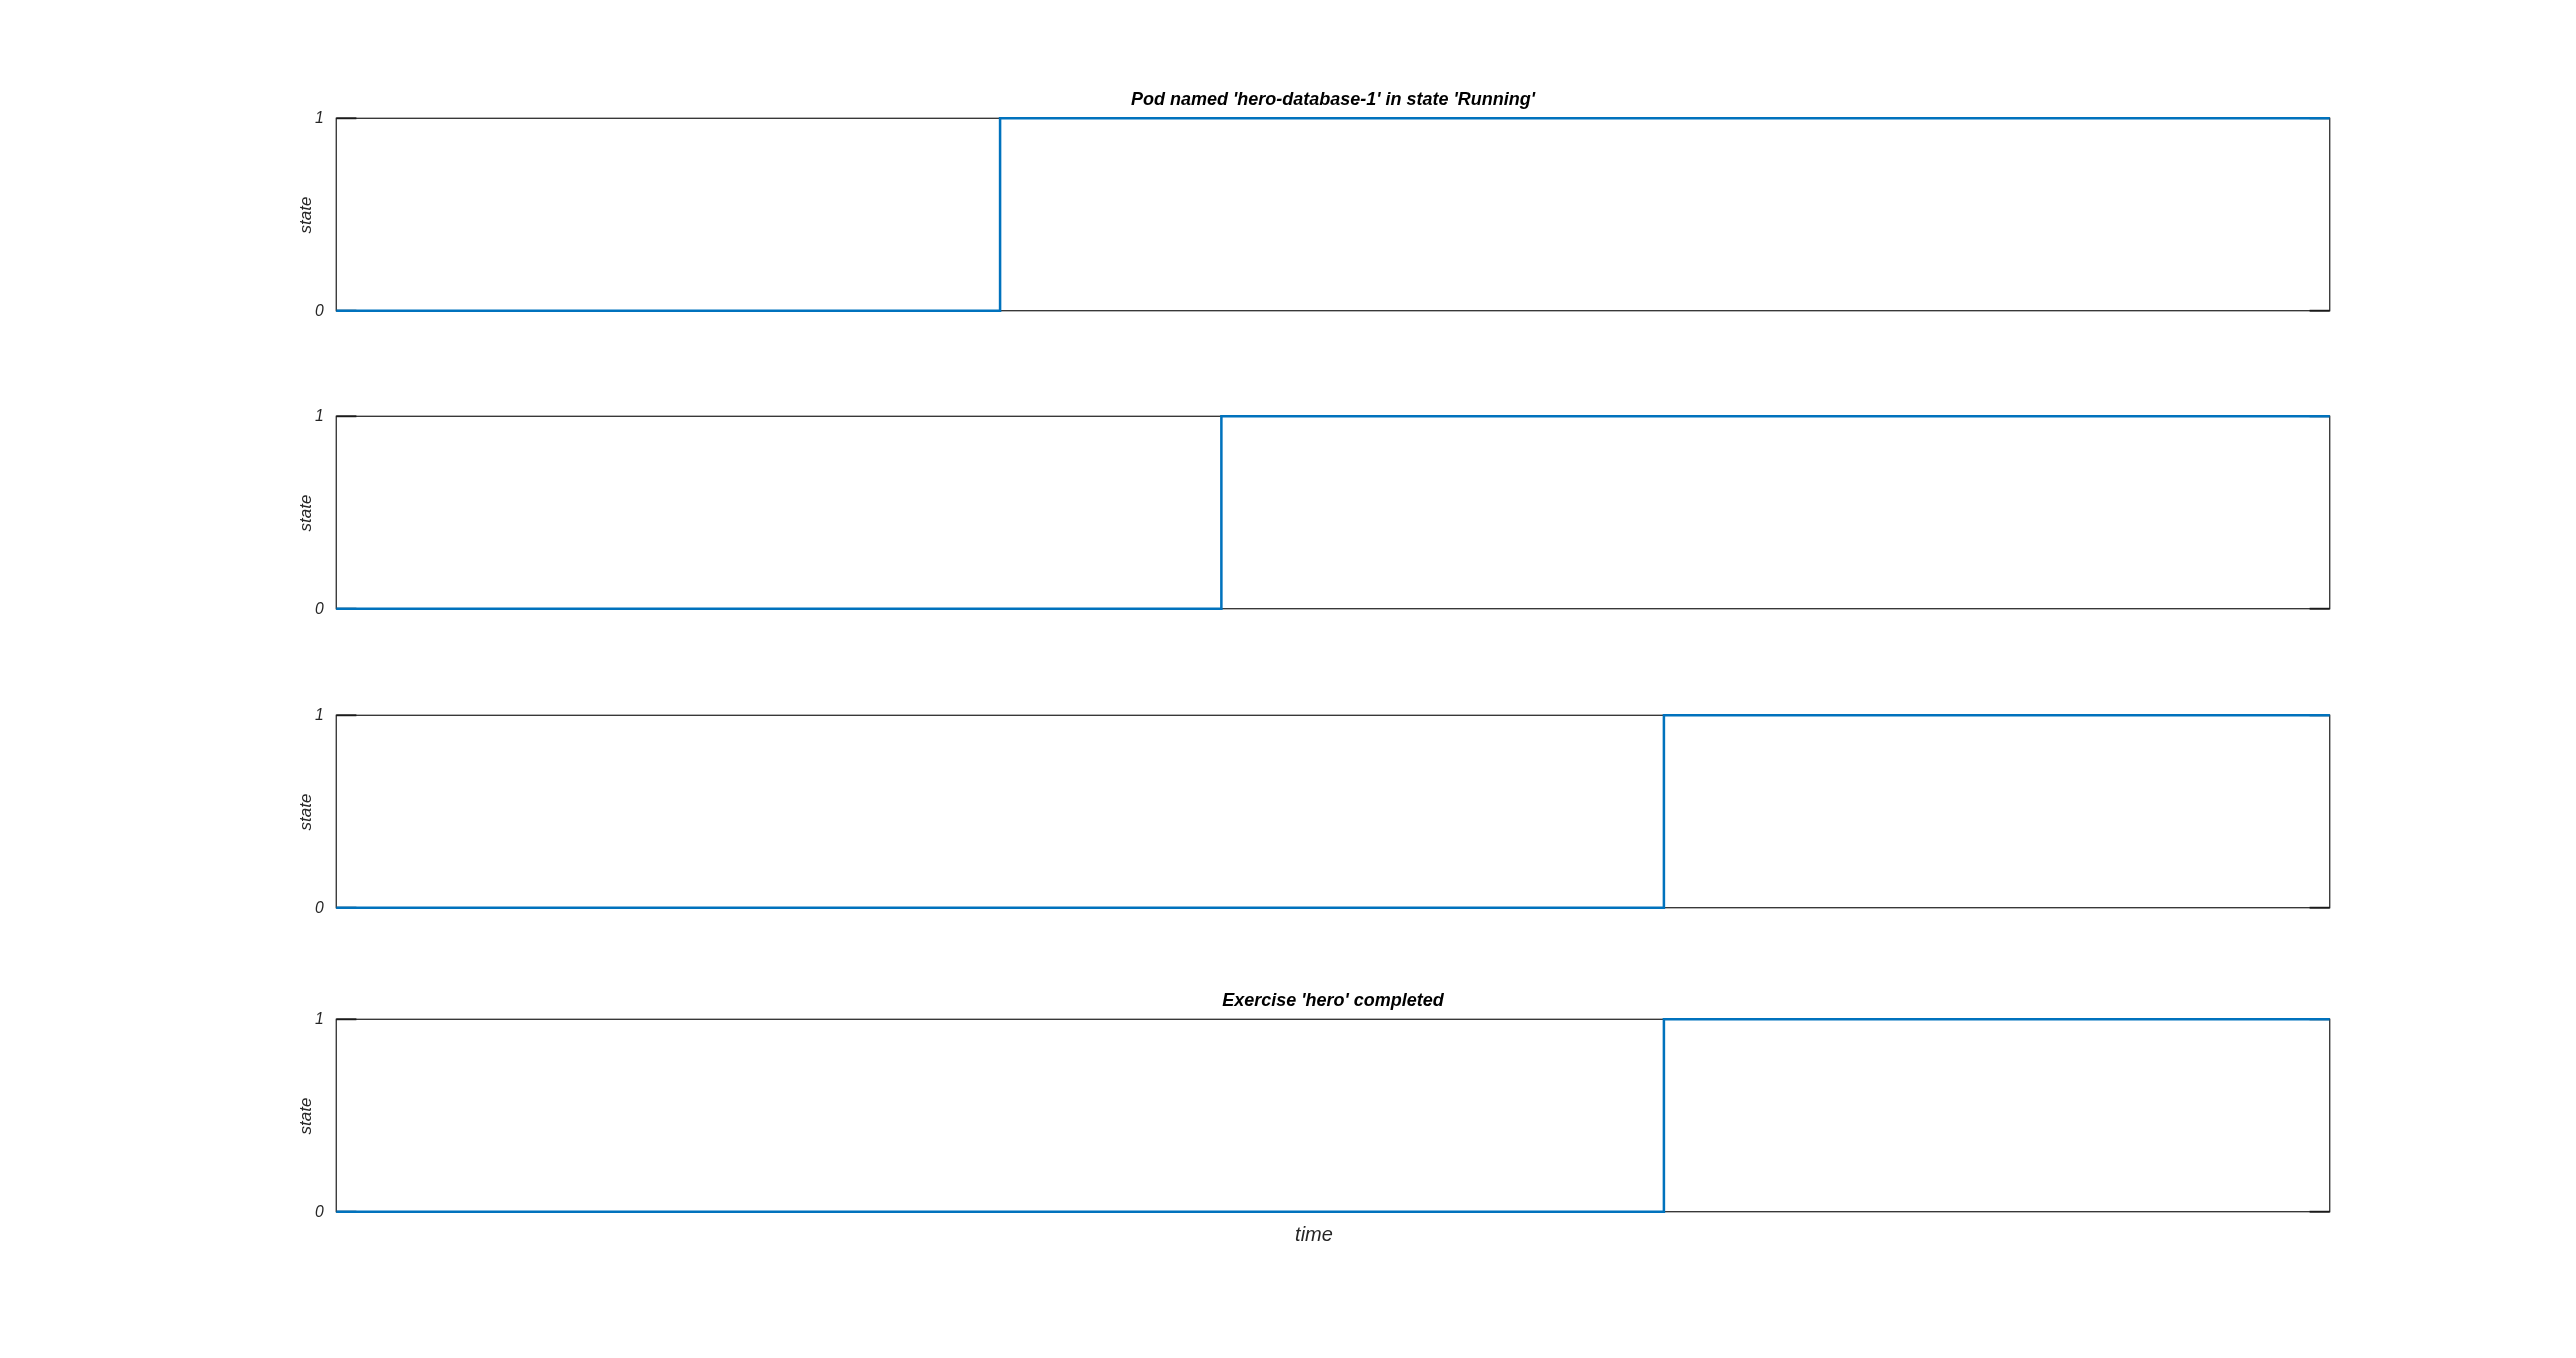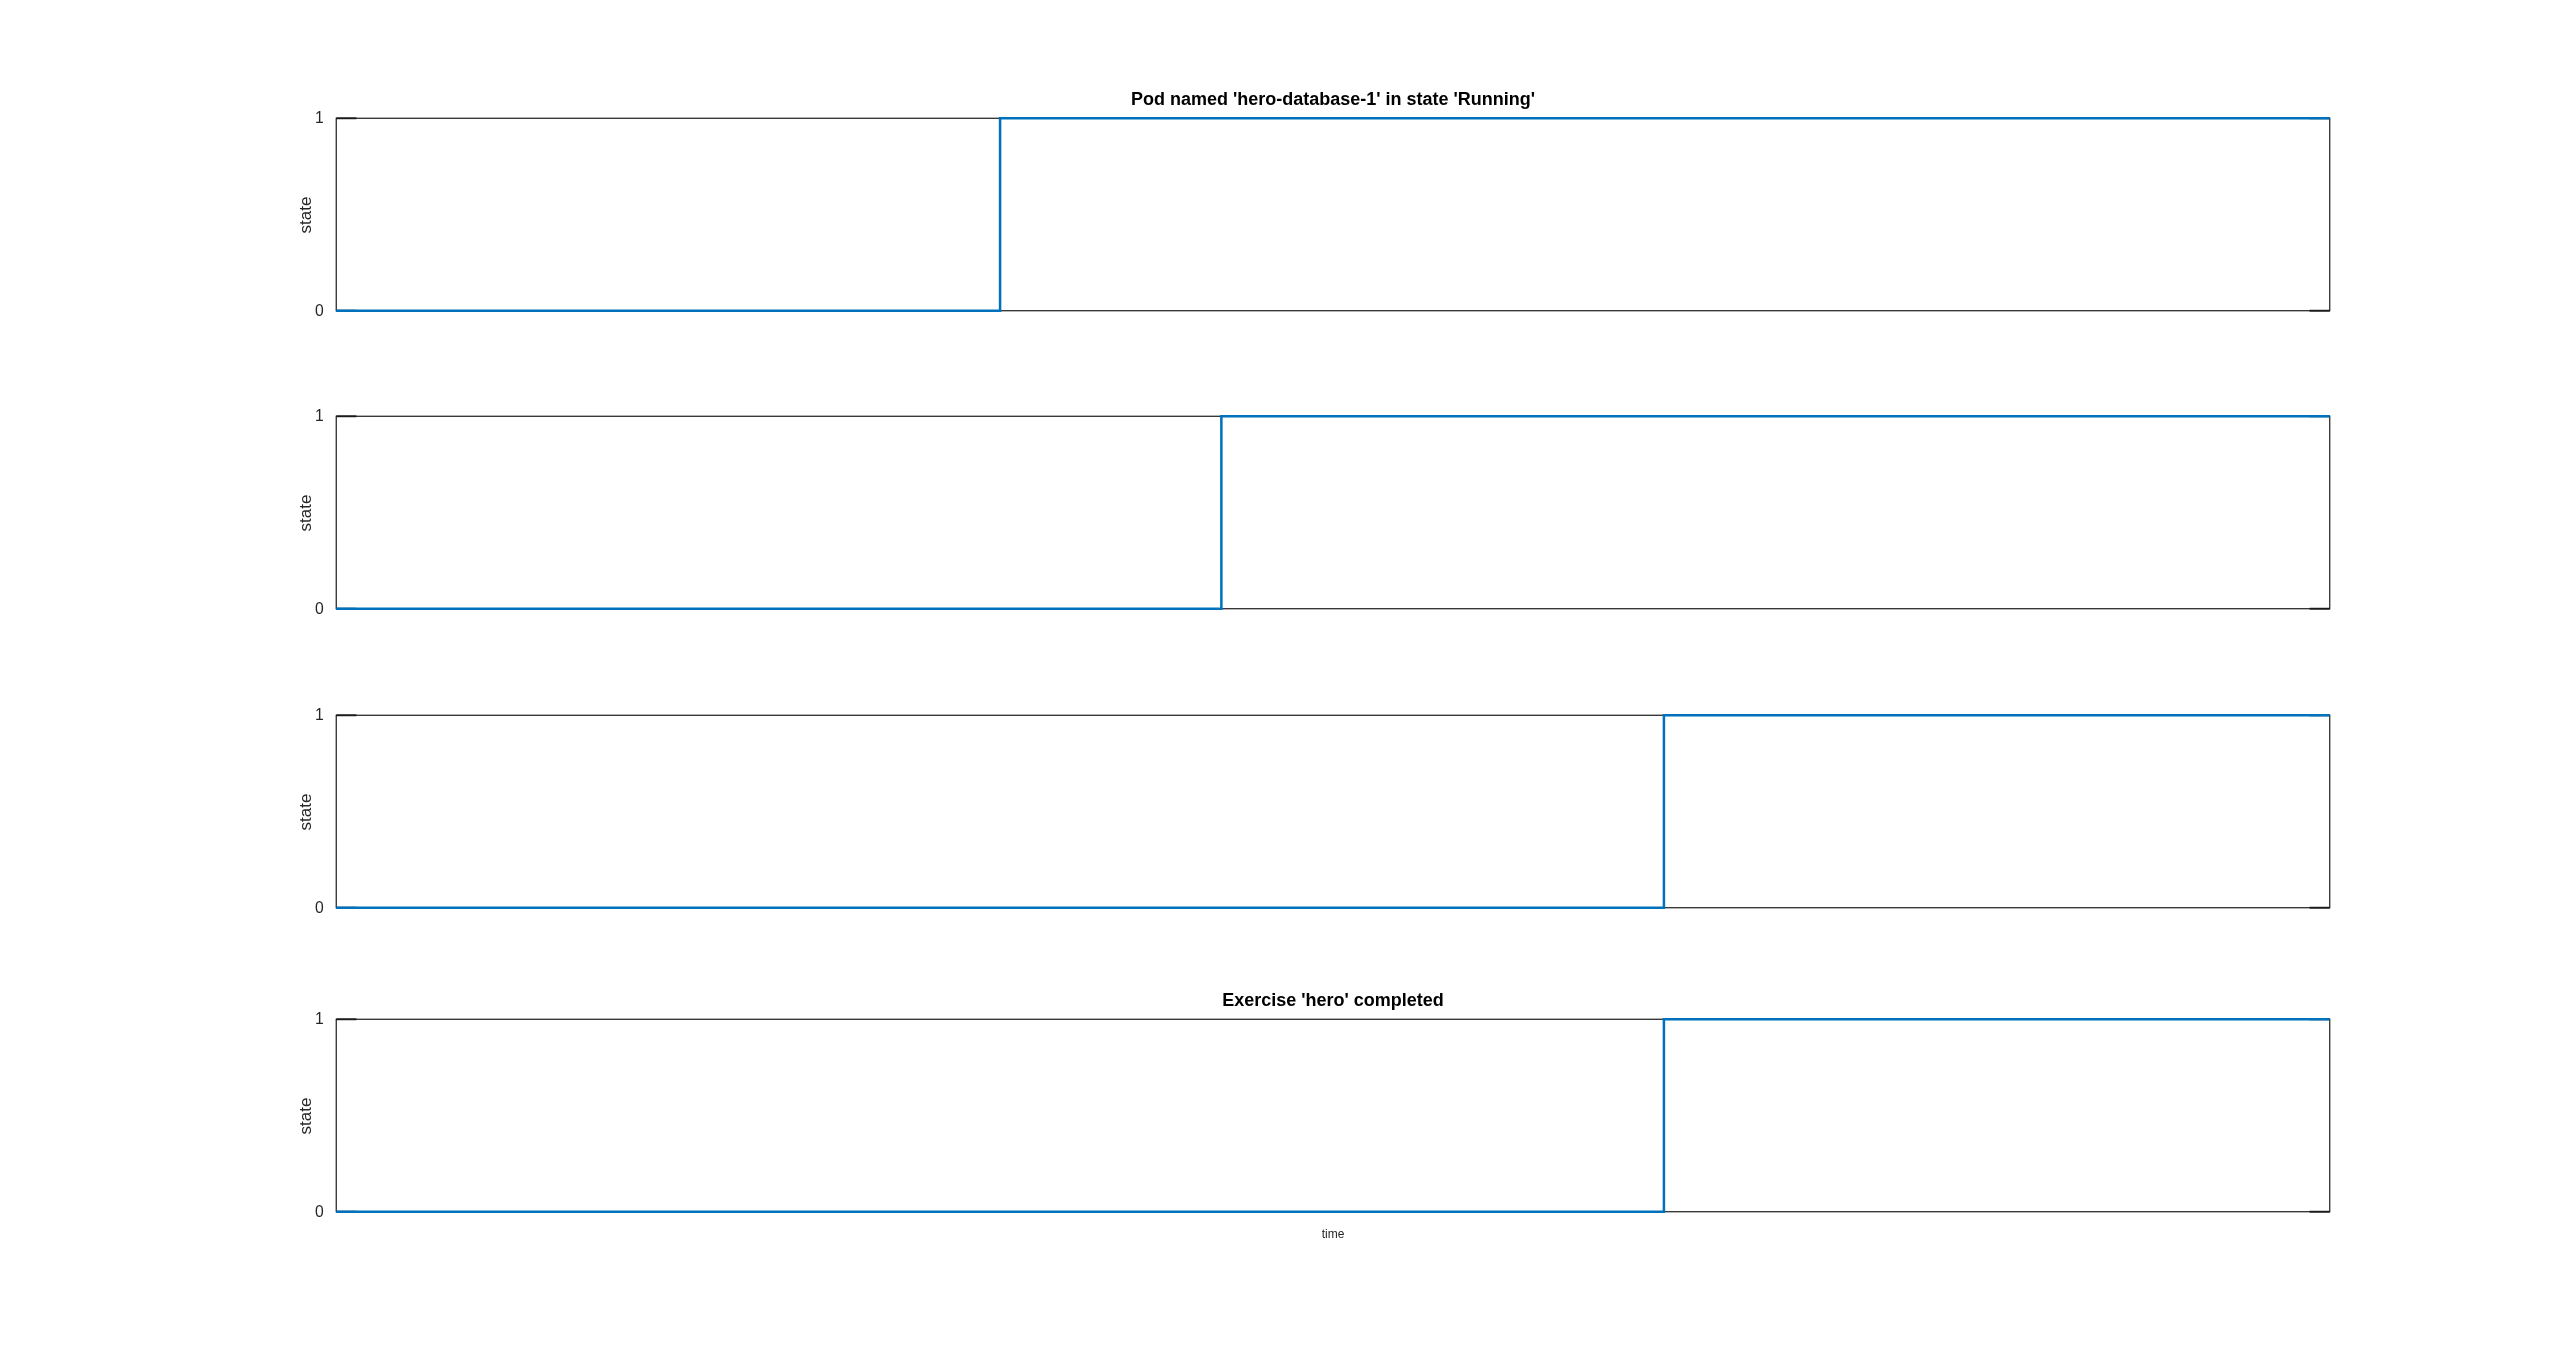--- a/index.html
+++ b/index.html
@@ -6,20 +6,21 @@
   body {
     width: 2576px; height: 1358px;
     background: #ffffff;
     font-family: "Liberation Sans", sans-serif;
     position: relative;
     overflow: hidden;
   }
   .figure {
     position: absolute; inset: 0;
     background: #ffffff;
+    font-style: italic;
   }
   .subplot {
     position: absolute;
     left: 335px;
     width: 1996px;
     height: 195px;
   }
   .plot-svg {
     position: absolute;
     left: 0; top: 0;
@@ -51,25 +52,25 @@
     position: absolute;
     left: -29px;
     top: 50%;
     transform: translate(-50%, -50%) rotate(-90deg);
     font-size: 17px;
     color: #262626;
     white-space: nowrap;
   }
   .xlabel {
     position: absolute;
-    left: 335px;
+    left: 316px;
     width: 1996px;
     top: 1224px;
     text-align: center;
-    font-size: 12px;
+    font-size: 20px;
     color: #262626;
     line-height: 21.4px;
   }
 </style>
 </head>
 <body>
 
 <div class="figure">
 
   <div class="subplot" style="top:117px">

